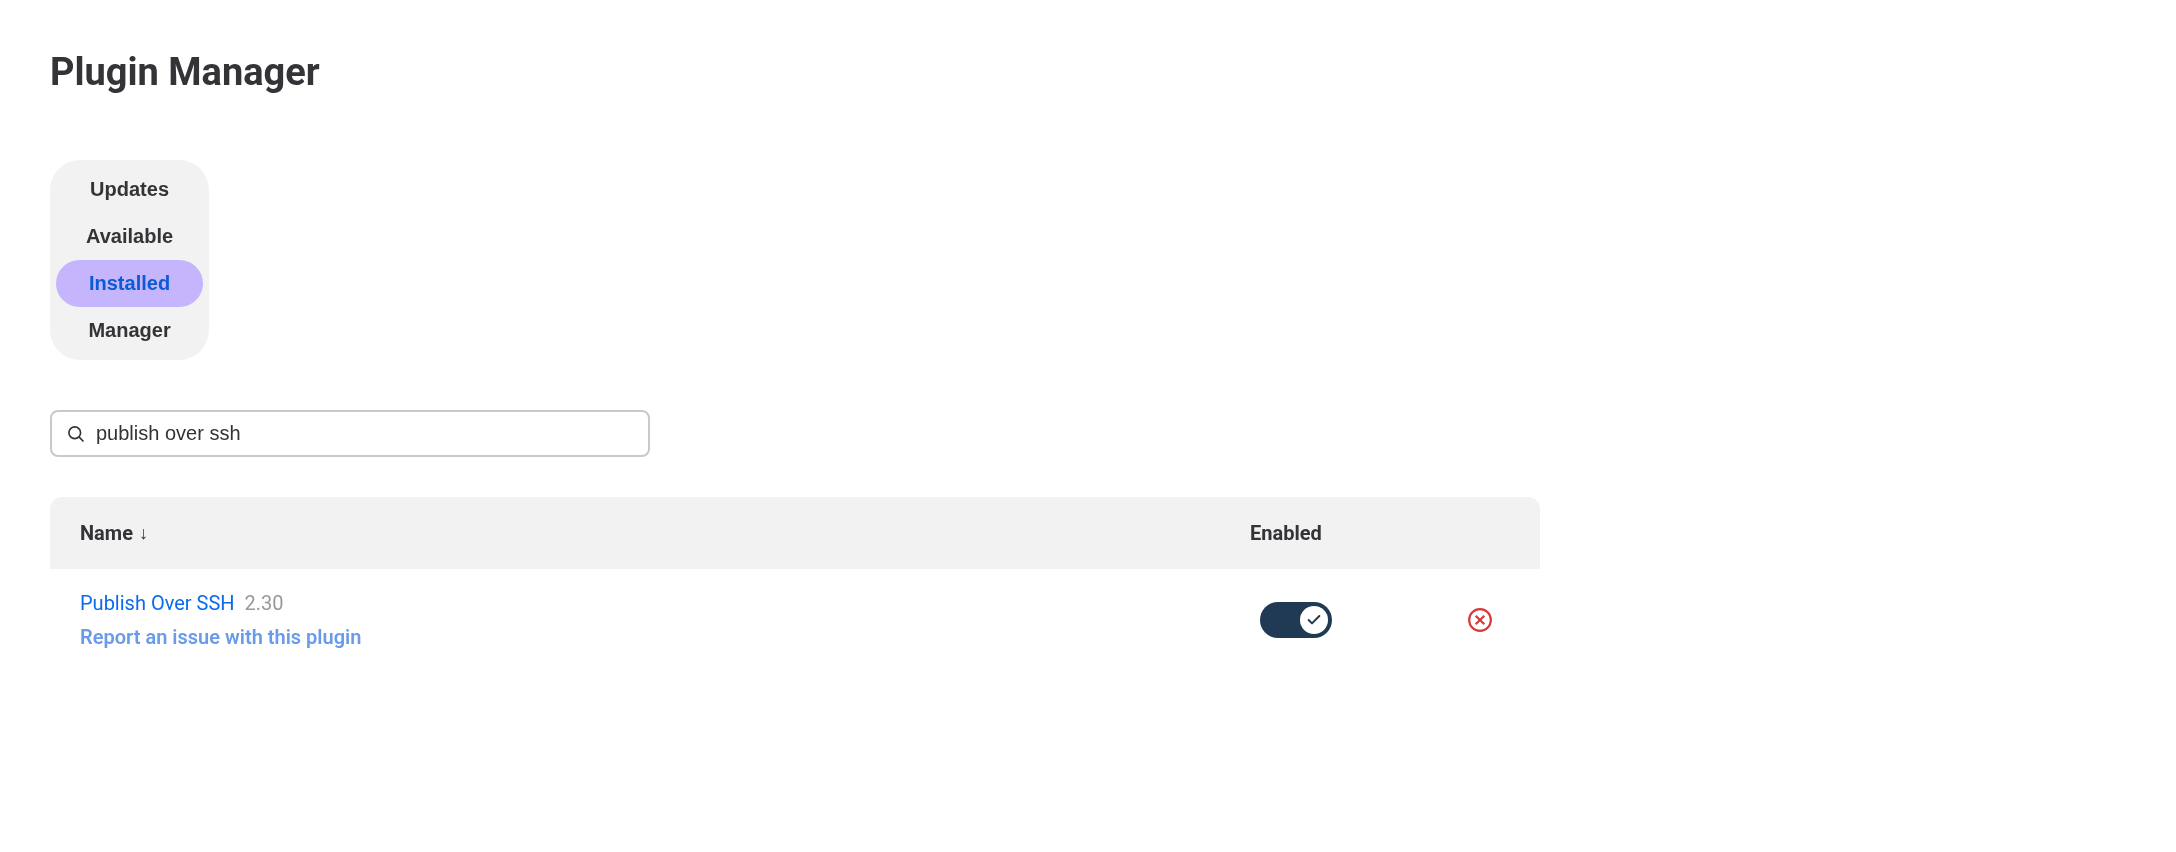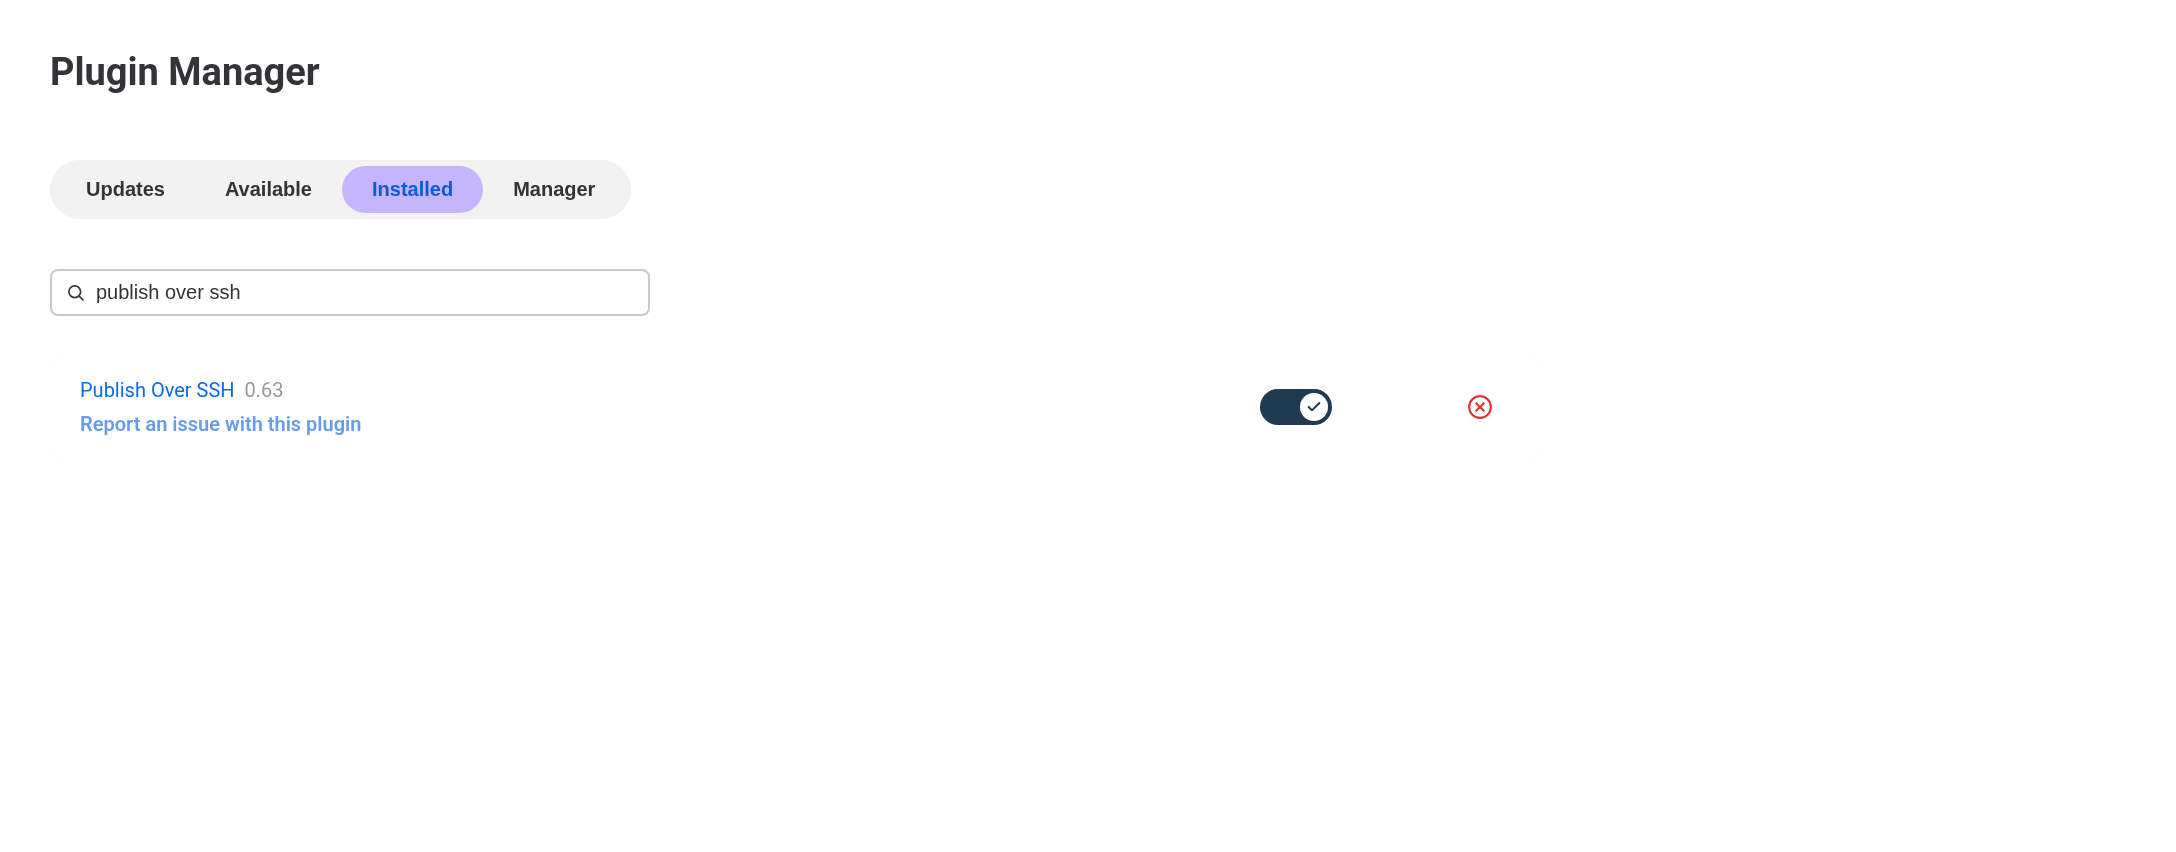--- a/index.html
+++ b/index.html
@@ -18,20 +18,21 @@
       font-weight: 700;
       color: #333338;
       margin-bottom: 66px;
     }
     .tabs-container {
       display: inline-flex;
       background: #f2f2f2;
       border-radius: 30px;
       padding: 6px;
       margin-bottom: 50px;
+      flex-direction: column;
     }
     .tab {
       padding: 12px 30px;
       font-size: 20px;
       font-weight: 600;
       color: #333338;
       border-radius: 24px;
       cursor: pointer;
       border: none;
       background: transparent;
@@ -189,26 +190,34 @@
 
 <div class="search-container">
   <svg class="search-icon" viewBox="0 0 24 24" fill="none" stroke="#333" stroke-width="2">
     <circle cx="10.5" cy="10.5" r="7"></circle>
     <line x1="21" y1="21" x2="15.5" y2="15.5"></line>
   </svg>
   <input type="text" class="search-input" value="publish over ssh" style="">
 </div>
 
 <div class="table-container">
+  <div class="table-header">
+    <div class="col-name">
+      <span>Name</span>
+      <span class="sort-arrow">↓</span>
+    </div>
+    <div class="col-enabled">Enabled</div>
+    <div class="col-uninstall"></div>
+  </div>
 
   <div class="table-row">
     <div class="plugin-info">
       <div class="plugin-name-line">
         <a class="plugin-name">Publish Over SSH</a>
-        <span class="plugin-version">0.63</span>
+        <span class="plugin-version">2.30</span>
       </div>
       <a class="plugin-report-link">Report an issue with this plugin</a>
     </div>
     <div class="toggle-col">
       <div class="toggle">
         <div class="toggle-knob">
           <svg width="16" height="16" viewBox="0 0 24 24" fill="none" stroke="#1f3a52" stroke-width="3" stroke-linecap="round" stroke-linejoin="round">
             <polyline points="20 6 9 17 4 12"></polyline>
           </svg>
         </div>

